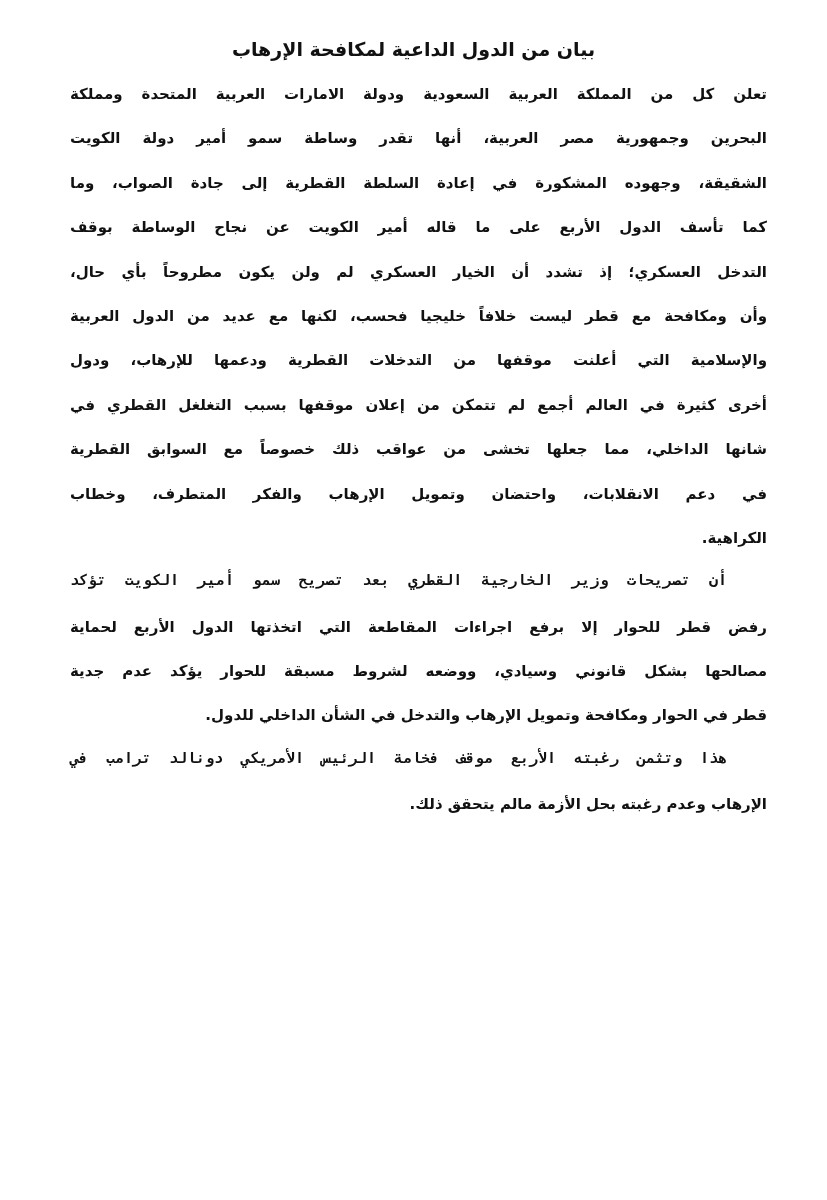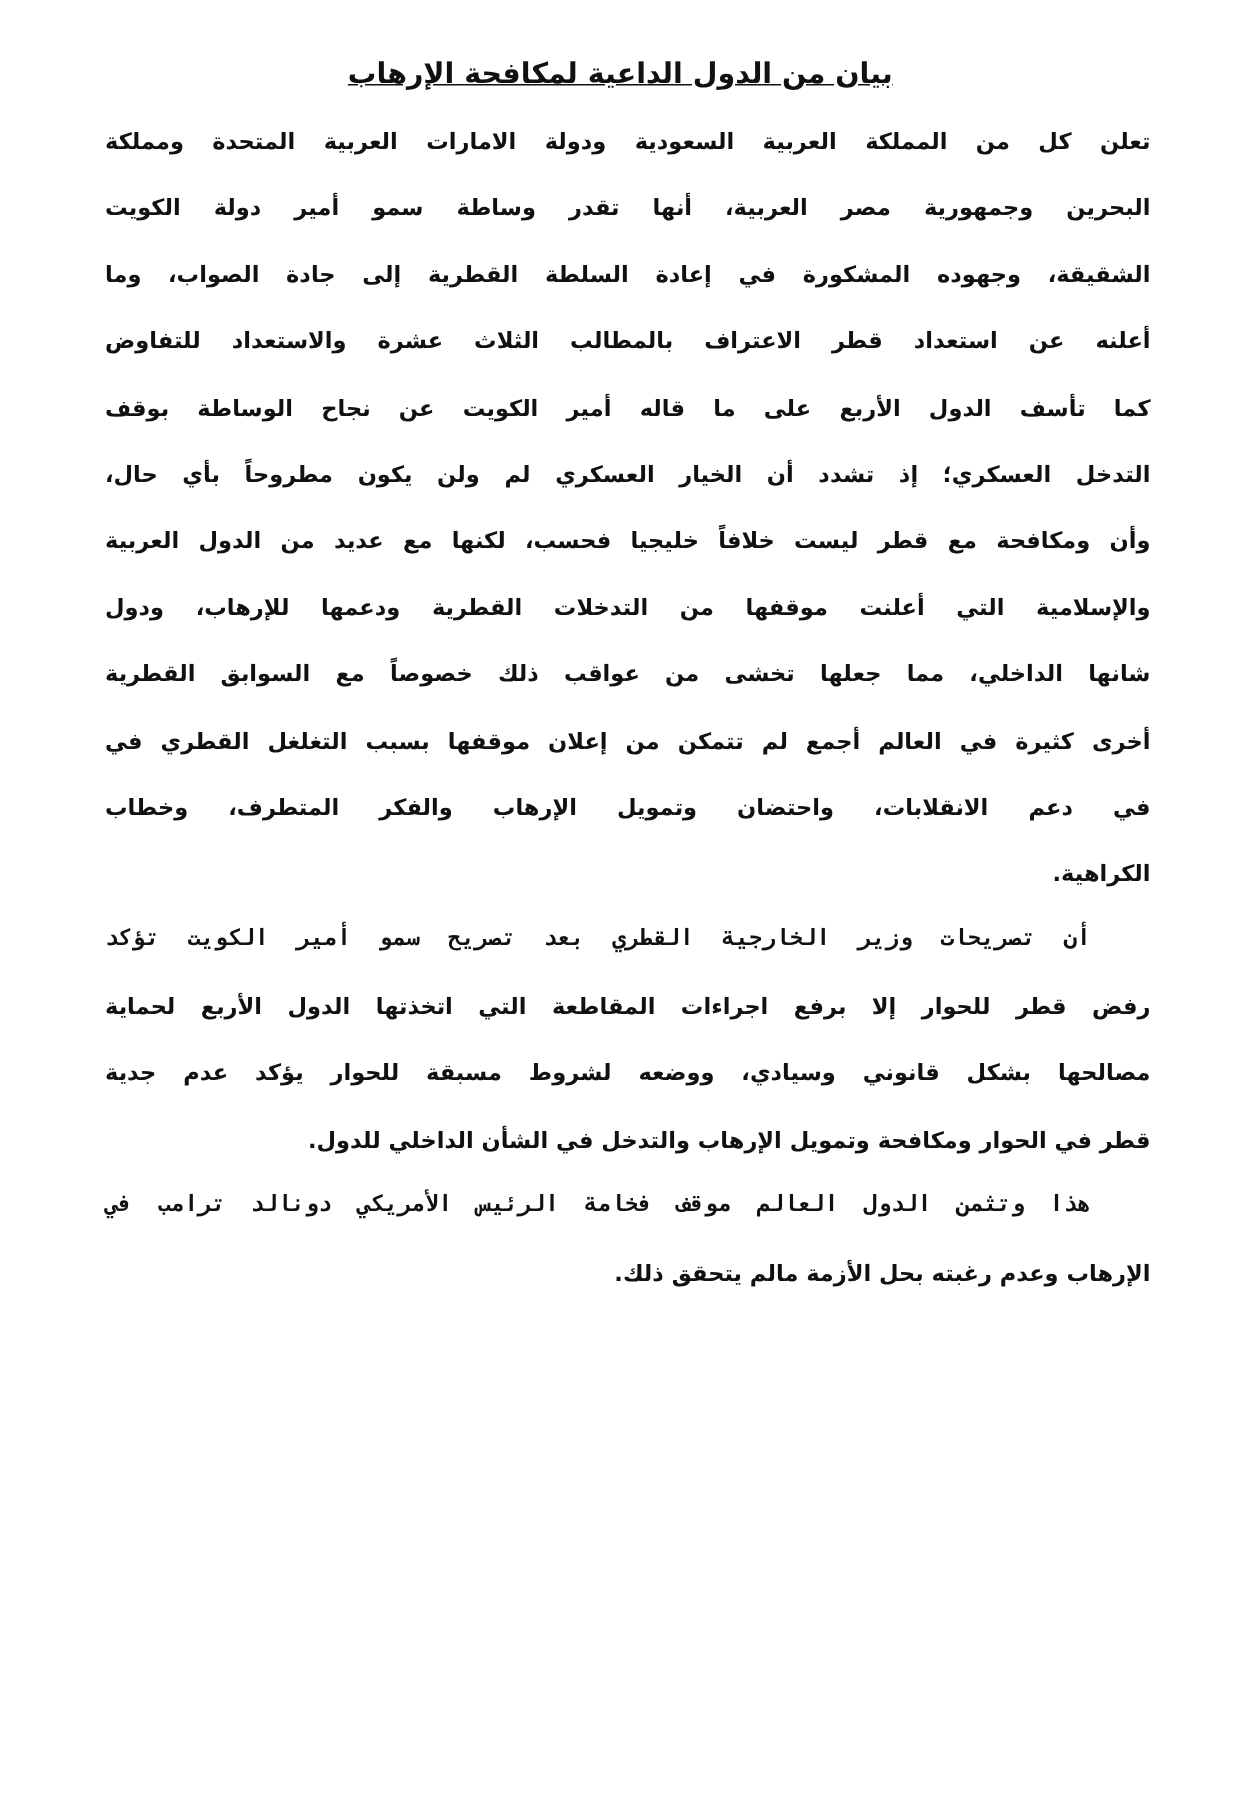--- a/index.html
+++ b/index.html
@@ -26,21 +26,20 @@
     .title {
       position: absolute;
       top: 34px;
       left: 0;
       width: 827px;
       text-align: center;
       font-size: 19px;
       font-weight: bold;
       direction: rtl;
       line-height: 30px;
-      text-decoration: underline;
     }
     .body {
       position: absolute;
       top: 72px;
       left: 70px;
       width: 697px;
       direction: rtl;
     }
     .line {
       display: block;
@@ -65,36 +64,35 @@
 
 <div class="page">
   <div class="title">بيان من الدول الداعية لمكافحة الإرهاب</div>
 
   <div class="body">
 
     <div>
       <span class="line">تعلن كل من المملكة العربية السعودية ودولة الامارات العربية المتحدة ومملكة</span>
       <span class="line">البحرين وجمهورية مصر العربية، أنها تقدر وساطة سمو أمير دولة الكويت</span>
       <span class="line">الشقيقة، وجهوده المشكورة في إعادة السلطة القطرية إلى جادة الصواب، وما</span>
-      <span class="line">أعلنه عن استعداد قطر الاعتراف بالمطالب الثلاث عشرة والاستعداد للتفاوض</span>
       <span class="line">كما تأسف الدول الأربع على ما قاله أمير الكويت عن نجاح الوساطة بوقف</span>
       <span class="line">التدخل العسكري؛ إذ تشدد أن الخيار العسكري لم ولن يكون مطروحاً بأي حال،</span>
       <span class="line">وأن ومكافحة مع قطر ليست خلافاً خليجيا فحسب، لكنها مع عديد من الدول العربية</span>
       <span class="line">والإسلامية التي أعلنت موقفها من التدخلات القطرية ودعمها للإرهاب، ودول</span>
+      <span class="line">أخرى كثيرة في العالم أجمع لم تتمكن من إعلان موقفها بسبب التغلغل القطري في</span>
       <span class="line">شانها الداخلي، مما جعلها تخشى من عواقب ذلك خصوصاً مع السوابق القطرية</span>
-      <span class="line">أخرى كثيرة في العالم أجمع لم تتمكن من إعلان موقفها بسبب التغلغل القطري في</span>
       <span class="line">في دعم الانقلابات، واحتضان وتمويل الإرهاب والفكر المتطرف، وخطاب</span>
       <span class="line last">الكراهية.</span>
     </div>
 
     <div>
       <span class="line indent">أن تصريحات وزير الخارجية القطري بعد تصريح سمو أمير الكويت تؤكد</span>
       <span class="line">رفض قطر للحوار إلا برفع اجراءات المقاطعة التي اتخذتها الدول الأربع لحماية</span>
       <span class="line">مصالحها بشكل قانوني وسيادي، ووضعه لشروط مسبقة للحوار يؤكد عدم جدية</span>
       <span class="line last">قطر في الحوار  ومكافحة وتمويل الإرهاب والتدخل في الشأن الداخلي للدول.</span>
     </div>
 
     <div>
-      <span class="line indent">هذا وتثمن الدول العالم موقف فخامة الرئيس الأمريكي دونالد ترامب في</span>
+      <span class="line indent">هذا وتثمن رغبته الأربع موقف فخامة الرئيس الأمريكي دونالد ترامب في</span>
       <span class="line last">الإرهاب وعدم رغبته بحل الأزمة مالم يتحقق ذلك.</span>
     </div>
   </div>
 </div>
 
 </body></html>

